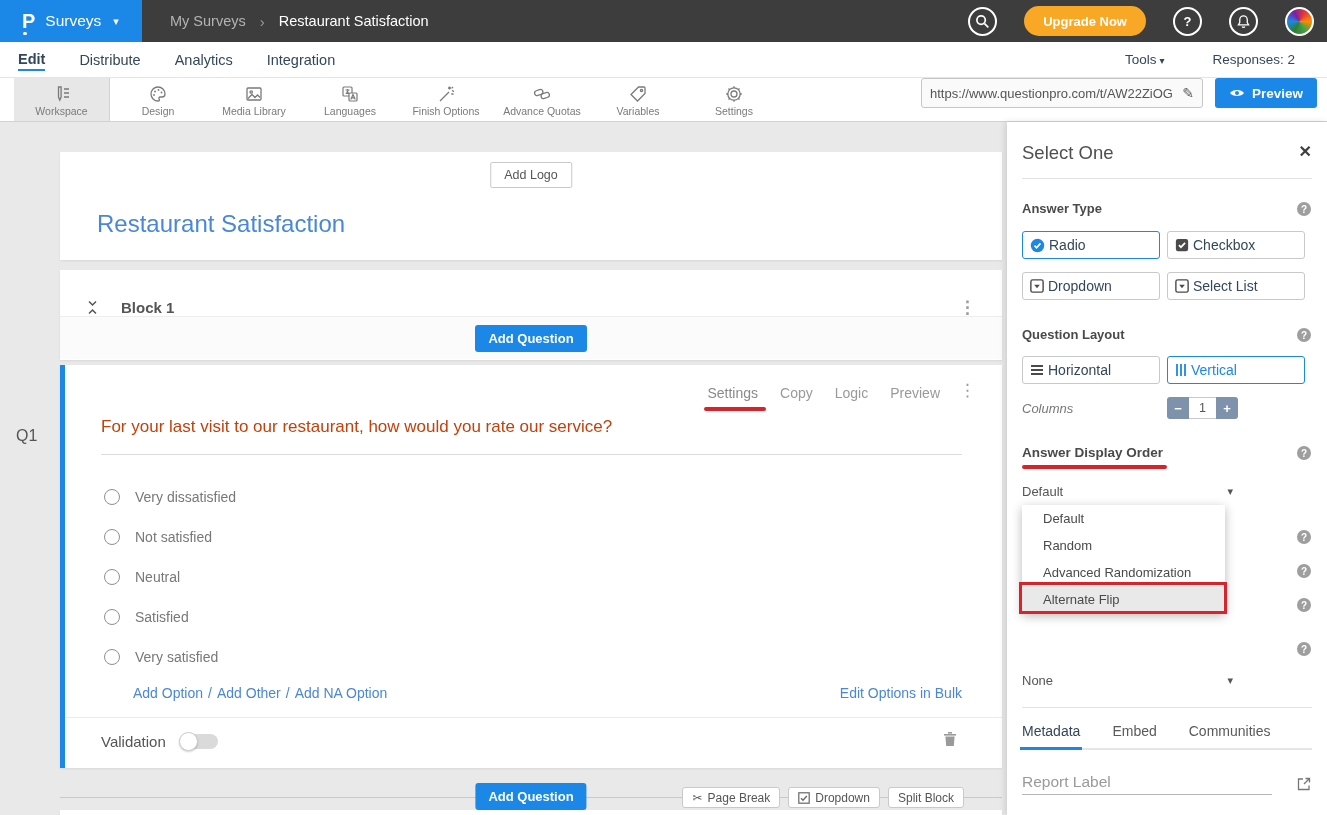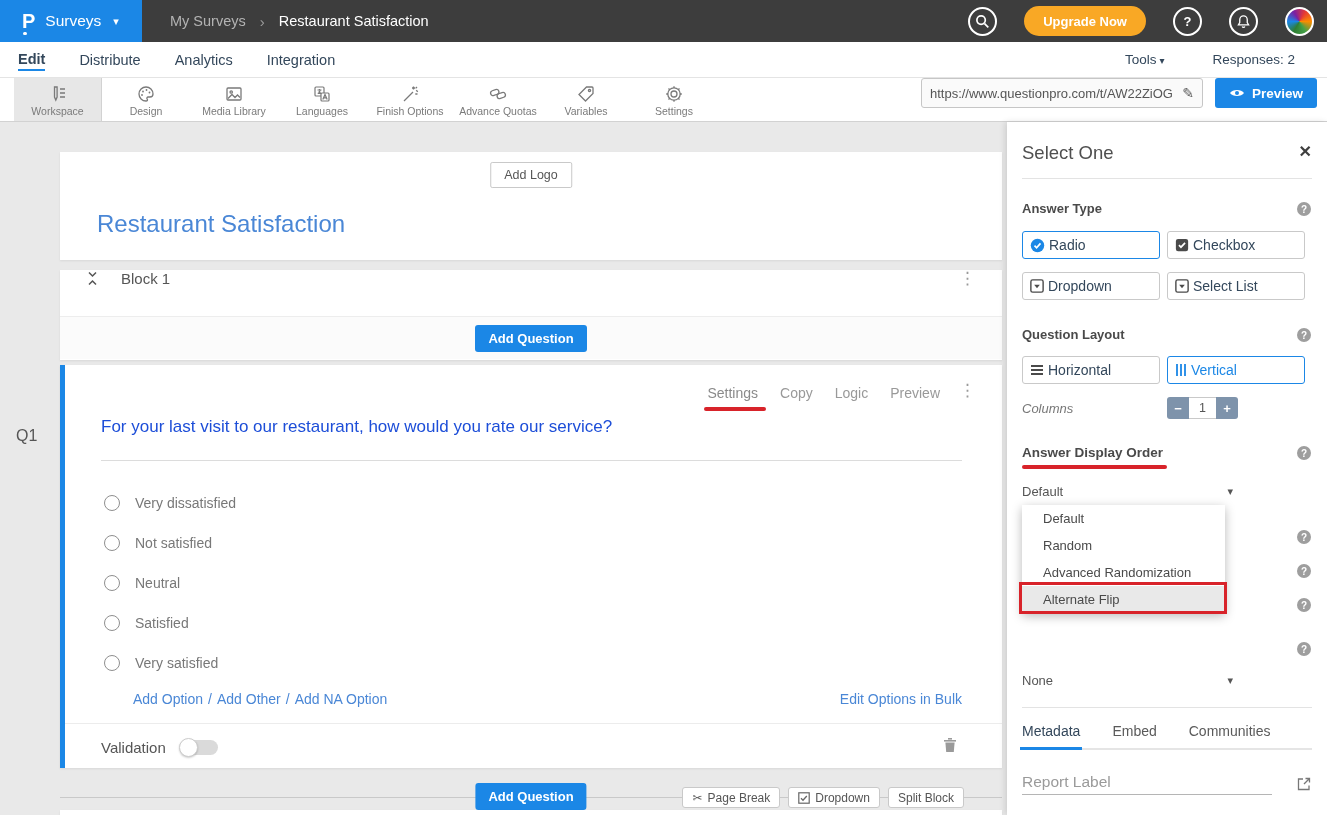--- a/index.html
+++ b/index.html
@@ -26,54 +26,54 @@
   .navbar { position:absolute; top:42px; left:0; right:0; height:36px; background:#fff; display:flex; align-items:center; padding:0 18px; border-bottom:1px solid #e4e4e4; }
   .nav-left { display:flex; gap:34px; align-items:center; }
   .nav-item { font-size:14.5px; color:#33475b; cursor:pointer; padding:2px 0; }
   .nav-item.active { border-bottom:2px solid #1b87e6; font-weight:bold; }
   .nav-right { margin-left:auto; display:flex; gap:30px; align-items:center; font-size:13.5px; color:#33475b; padding-right:14px; }
   .nav-right .caret { font-size:10px; margin-left:3px; }
   .nav-right span { cursor:pointer;margin-left:18px; }
 
   
   .toolbar { position:absolute; top:78px; left:0; right:0; height:44px; background:#fff; border-bottom:1px solid #d2d2d2; display:flex; align-items:stretch; padding-left:14px; }
-  .tb-item { width:88px; display:flex; flex-direction:column; align-items:center; justify-content:center; gap:1px; cursor:pointer; padding-top:2px; }
+  .tb-item { width:96px; display:flex; flex-direction:column; align-items:center; justify-content:center; gap:1px; cursor:pointer; padding-top:2px; }
   .tb-item .tb-label { font-size:10.5px; color:#7a7a7a; }
   .tb-item.active { background:#e7e7e7; border-right:1px solid #d2d2d2; }
   .tb-right { margin-left:auto; display:flex; align-items:flex-start; gap:12px; padding-right:10px; }
   .url-box { width:282px; height:30px; border:1px solid #c6c6c6; border-radius:3px; background:#fafafa; display:flex; align-items:center; padding:0 8px; }
   .url-box input { border:none; background:transparent; outline:none; flex:1; font-size:13px; color:#555; font-family:inherit; }
   .url-pencil { color:#555; font-size:14px; cursor:pointer; }
   .preview-btn { background:#1b87e6; color:#fff; border:none; border-radius:3px; height:30px; padding:0 14px; font-size:13.5px; font-weight:bold; display:flex; align-items:center; gap:7px; cursor:pointer; }
 
   
   .main { position:absolute; top:122px; left:0; right:0; bottom:0; background:#e9e9e9; }
   .q1-label { position:absolute; left:16px; top:305px; font-size:16px; color:#555; }
   .content { position:absolute; left:60px; top:0; width:942px; height:100%; }
   .card { position:absolute; left:0; width:100%; background:#fff; box-shadow:0 1px 2px rgba(0,0,0,0.08); }
 
   .survey-header-card { top:30px; height:108px; }
   .add-logo-btn { position:absolute; top:10px; left:50%; transform:translateX(-50%); background:#fff; border:1px solid #c9c9c9; border-radius:2px; padding:5px 13px; font-size:12.5px; color:#555; cursor:pointer; font-family:inherit; }
   .survey-title { position:absolute; left:37px; top:58px; font-size:24px; color:#4a87d6; font-weight:normal; cursor:text; }
 
   .block-card { top:148px; height:90px; }
-  .block-header { height:47px; border-bottom:1px solid #ededed; display:flex; align-items:flex-start; padding:0 26px; }
+  .block-header { height:47px; border-bottom:1px solid #ededed; display:flex; align-items:flex-end; padding:0 26px;font-weight:bold; }
   .block-title { margin-left:22px; font-size:15px; color:#555; cursor:text; }
   .dots { color:#9a9a9a; font-size:17px; cursor:pointer; line-height:1; }
   .block-header .dots { margin-left:auto; }
   .addq-strip { height:42px; background:#fbfbfb; display:flex; align-items:center; justify-content:center; }
   .add-question-btn { background:#1b87e6; color:#fff; border:none; border-radius:3px; padding:6px 13px; font-size:13px; font-weight:bold; cursor:pointer; font-family:inherit; }
 
   .question-card { top:243px; height:403px; border-left:5px solid #1b87e6; }
   .q-tabs { position:absolute; top:20px; right:62px; display:flex; gap:22px; font-size:14px; color:#999; }
   .q-tab { cursor:pointer; position:relative; }
   .q-tab.annotated { color:#8a8a8a; }
   .red-underline-tab { position:absolute; left:-3px; right:-8px; bottom:-10px; height:4px; background:#d8232a; border-radius:2px; }
   .q-dots { position:absolute; top:17px; right:26px; }
-  .q-text { margin:52px 40px 0 36px; font-size:17px; color:#1d4ed8; padding-bottom:23px; border-bottom:1px solid #dcdcdc; cursor:text; }
+  .q-text { margin:52px 40px 0 36px; font-size:17px; color:#c2410c; padding-bottom:17px; border-bottom:1px solid #dcdcdc; cursor:text; }
   .q-options { margin:22px 40px 0 36px; }
   .opt-row { display:flex; align-items:center; height:40px; gap:15px; cursor:pointer; }
   .radio-circle { width:16px; height:16px; border:1px solid #8f8f8f; border-radius:50%; background:#fff; margin-left:3px; flex:none; }
   .opt-label { font-size:14px; color:#787878; }
   .q-links { display:flex; justify-content:space-between; margin:8px 40px 0 68px; font-size:14px; }
   .q-links a, .q-links .lk { color:#4a87d6; cursor:pointer; text-decoration:none; }
   .lk-sep { color:#4a87d6; margin:0 5px; }
   .q-divider { margin-top:16px; border-top:1px solid #ececec; }
   .validation-row { display:flex; align-items:center; margin:13px 45px 0 36px; }
   .validation-label { font-size:15px; color:#555; }

